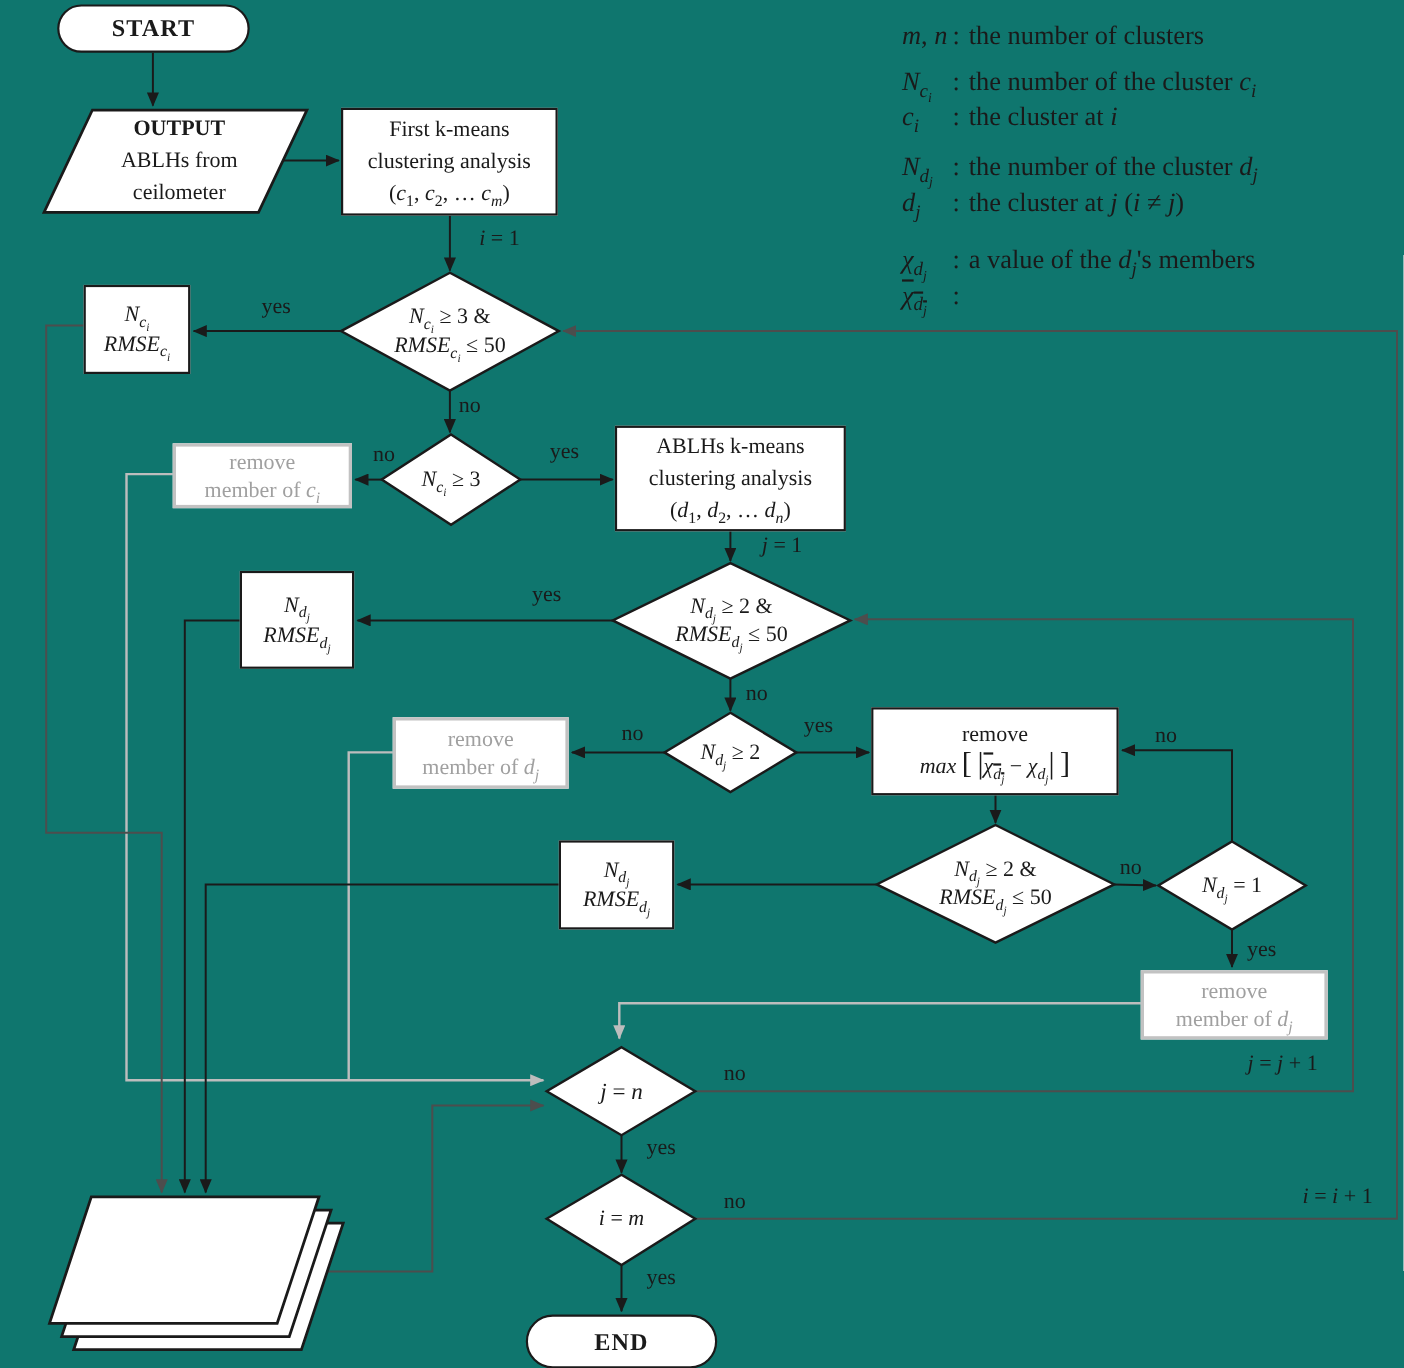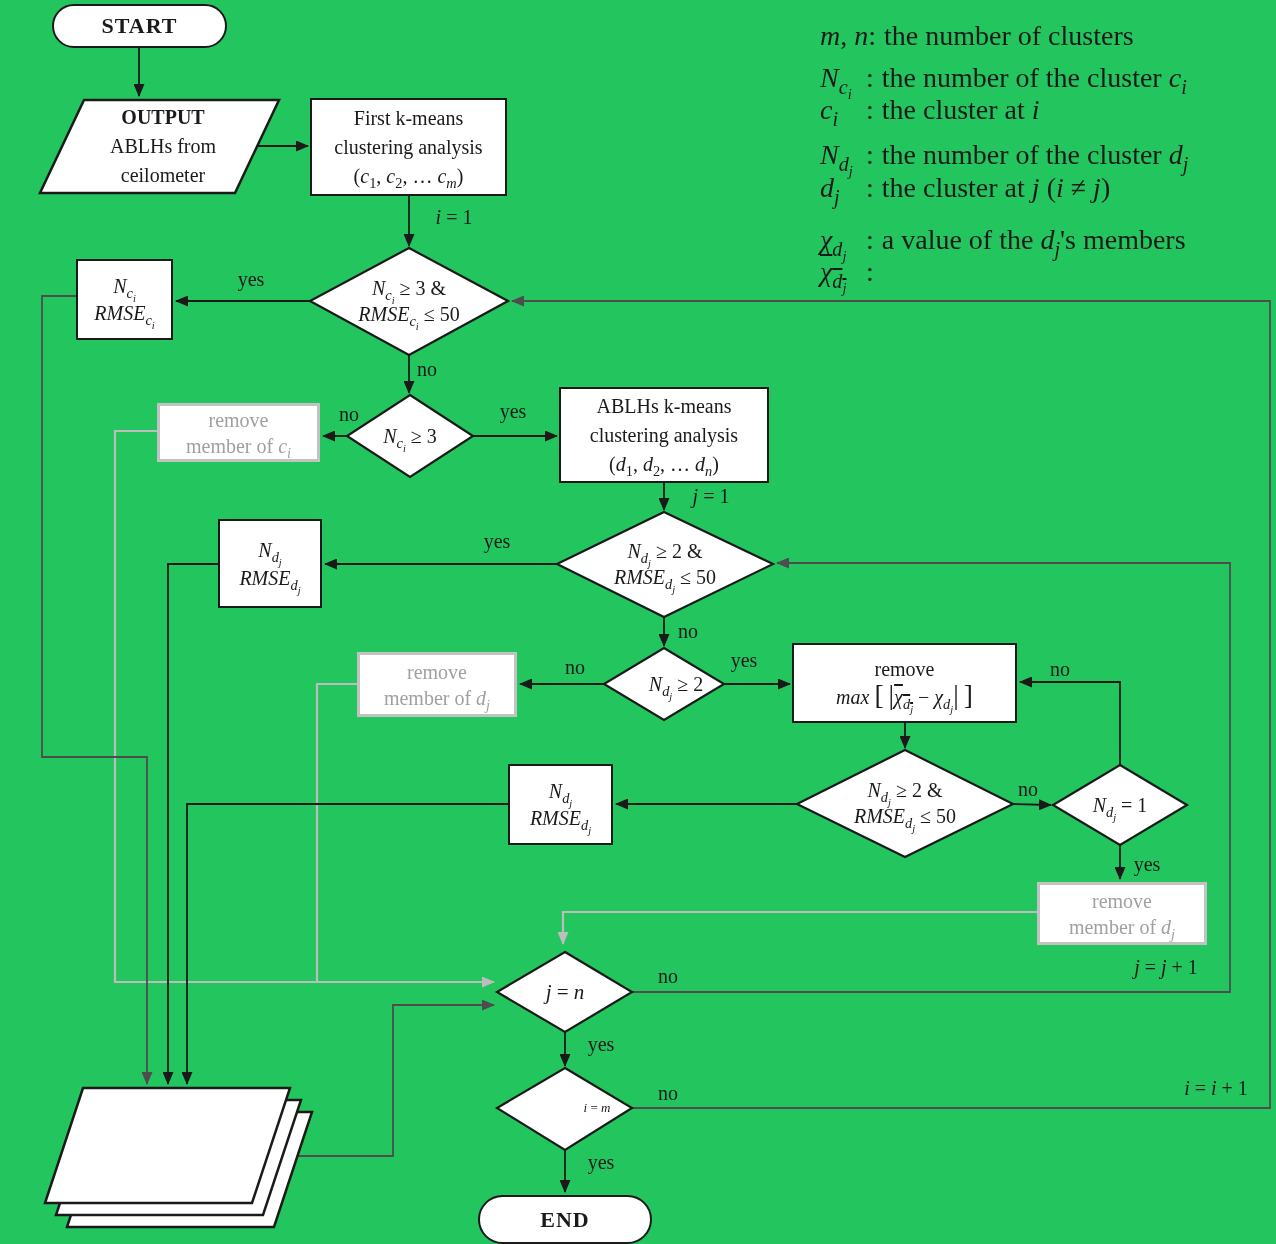--- a/index.html
+++ b/index.html
@@ -1,34 +1,34 @@
 <!DOCTYPE html>
 <html><head>
 <meta charset="utf-8">
 <style>
   html,body{margin:0;padding:0;background:#fff;}
-  .stage{position:relative;width:1276px;height:1244px;background:#22c55e;
+  .stage{position:relative;width:1276px;height:1244px;background:#0f766e;
          font-family:"Liberation Serif","DejaVu Serif",serif;color:#1a1a1a;overflow:hidden;}
   .wires{position:absolute;left:0;top:0;z-index:1;}
   .node{position:absolute;box-sizing:border-box;background:#fff;z-index:2;
         display:flex;flex-direction:column;justify-content:center;align-items:center;
         text-align:center;}
   .blackbox{border:2.5px solid #1a1a1a;}
   .graybox{border:3px solid #c2c2c2;color:#a0a0a0;background:#fff;}
   .stadium{border:2.5px solid #1a1a1a;border-radius:26px;font-weight:bold;
            font-size:22px;letter-spacing:1px;}
   .ctr{position:absolute;transform:translate(-50%,-50%);text-align:center;z-index:3;
        white-space:nowrap;font-size:20px;line-height:26px;}
   .lbl{position:absolute;transform:translate(-50%,-50%);font-size:20px;z-index:3;white-space:nowrap;}
   .bigline{font-size:20px;line-height:29px;}
   .bold{font-weight:bold;}
   sub{font-size:0.72em;line-height:0;}
   .ov{text-decoration:overline;}
   .br{font-size:138%;}
-  .legendrow{position:absolute;font-size:28px;z-index:3;white-space:nowrap;display:flex;}
+  .legendrow{position:absolute;font-size:24px;z-index:3;white-space:nowrap;display:flex;}
   .lsym{display:inline-block;min-width:46px;}
   .lcolon{display:inline-block;margin-right:8px;}
 </style>
 </head>
 <body>
 
 <div class="stage">
 
   <svg class="wires" width="1276" height="1244" viewBox="0 0 1276 1244">
     <defs>
@@ -155,34 +155,34 @@
     <div><i>N</i><sub><i>c<sub>i</sub></i></sub> ≥ 3 &amp;</div>
     <div><i>RMSE</i><sub><i>c<sub>i</sub></i></sub> ≤ 50</div>
   </div>
   <div class="ctr" style="left:410px;top:436px;">
     <div><i>N</i><sub><i>c<sub>i</sub></i></sub> ≥ 3</div>
   </div>
   <div class="ctr" style="left:665px;top:564px;">
     <div><i>N</i><sub><i>d<sub>j</sub></i></sub> ≥ 2 &amp;</div>
     <div><i>RMSE</i><sub><i>d<sub>j</sub></i></sub> ≤ 50</div>
   </div>
-  <div class="ctr" style="left:664px;top:684px;margin-left:12px;">
+  <div class="ctr" style="left:664px;top:684px;">
     <div><i>N</i><sub><i>d<sub>j</sub></i></sub> ≥ 2</div>
   </div>
   <div class="ctr" style="left:905px;top:803px;">
     <div><i>N</i><sub><i>d<sub>j</sub></i></sub> ≥ 2 &amp;</div>
     <div><i>RMSE</i><sub><i>d<sub>j</sub></i></sub> ≤ 50</div>
   </div>
   <div class="ctr" style="left:1120px;top:805px;">
     <div><i>N</i><sub><i>d<sub>j</sub></i></sub> = 1</div>
   </div>
   <div class="ctr" style="left:565px;top:992px;font-size:21px;">
     <div><i>j</i> = <i>n</i></div>
   </div>
-  <div class="ctr" style="left:597px;top:1108px;font-size:13px;">
+  <div class="ctr" style="left:565px;top:1108px;font-size:20px;">
     <div><i>i</i> = <i>m</i></div>
   </div>
 
   <div class="lbl" style="left:251px;top:279px;">yes</div>
   <div class="lbl" style="left:427px;top:369px;">no</div>
   <div class="lbl" style="left:349px;top:414px;">no</div>
   <div class="lbl" style="left:513px;top:411px;">yes</div>
   <div class="lbl" style="left:454px;top:217px;"><i>i</i> = 1</div>
   <div class="lbl" style="left:711px;top:496px;"><i>j</i> = 1</div>
   <div class="lbl" style="left:497px;top:541px;">yes</div>

